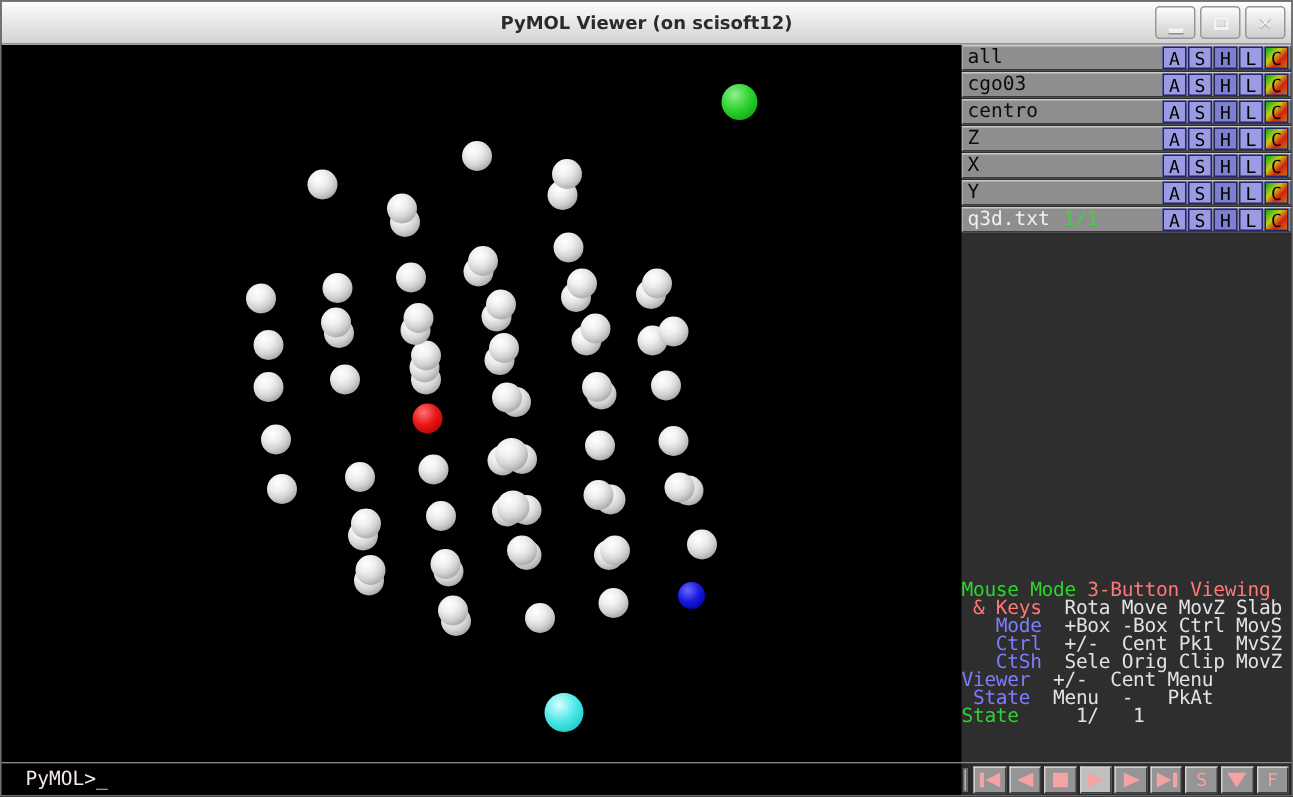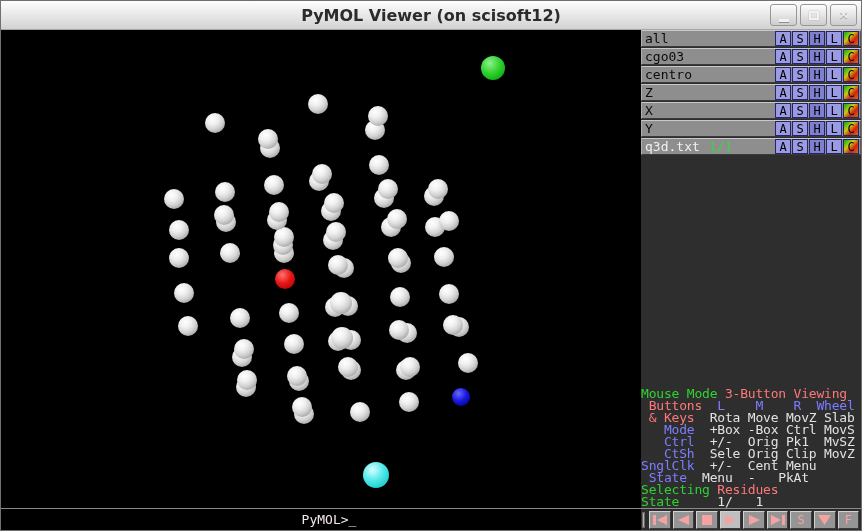--- a/index.html
+++ b/index.html
@@ -6,21 +6,21 @@
   html,body { width:862px; height:531px; background:#444; }
   body { font-family:"DejaVu Sans Mono", monospace; }
 
   .window { width:862px; height:531px; border:1px solid #6f6f6f; background:#2e2e2e;
             display:flex; flex-direction:column; overflow:hidden; }
 
   
   .titlebar { height:29px; flex:0 0 29px; background:linear-gradient(#fefefe,#ececec 40%,#d2d2d2);
               border-bottom:1px solid #a6a6a6; position:relative;
               display:flex; align-items:center; justify-content:center; }
-  .title { font-family:"DejaVu Sans", sans-serif; font-weight:bold; font-size:16px; color:#2b2b2b; }
+  .title { font-family:"DejaVu Sans", sans-serif; font-weight:bold; font-size:12px; color:#2b2b2b; }
   .winbtns { position:absolute; right:4px; top:3px; display:flex; gap:3px; }
   .winbtn { width:27px; height:22px; border:1px solid #979797; border-radius:3px;
             background:linear-gradient(#fdfdfd,#cdcdcd); display:flex; align-items:center; justify-content:center; }
   .g-min { width:10px; height:3px; background:#f2f2f2; box-shadow:0 1px 0 #8d8d8d; margin-top:11px; }
   .g-max { width:10px; height:9px; border:2px solid #f2f2f2; box-shadow:0 0 1px #8d8d8d inset,0 0 1px #8d8d8d; }
   .g-close { font-family:"DejaVu Sans", sans-serif; font-size:12px; font-weight:bold; color:#f2f2f2;
              text-shadow:0 1px 1px #8d8d8d; line-height:1; }
 
   
   .main { flex:1; display:flex; min-height:0; }
@@ -52,21 +52,21 @@
   .spacer { flex:1; }
 
   .mousepanel { flex:0 0 121px; padding-top:1px; }
   .mline { height:12px; line-height:12px; font-size:13px; white-space:pre; letter-spacing:-0.2px; }
   .c-green { color:#2fd32f; } .c-salmon { color:#ff7878; }
   .c-blue { color:#7d7dff; } .c-white { color:#e2e2e2; }
 
   
   .bottombar { height:22px; flex:0 0 22px; display:flex; border-top:1px solid #8a8a8a; }
   .cmdline { width:640px; flex:0 0 640px; background:#000; color:#f4e8e8;
-             font-size:13px; display:flex; align-items:center; padding-left:16px; white-space:pre;justify-content:center; }
+             font-size:13px; display:flex; align-items:center; padding-left:16px; white-space:pre; }
   .controls { flex:1; background:#2b2b2b; display:flex; align-items:center; padding:1px 2px 1px 1px; gap:2px; }
   .handle { width:3px; height:16px; background:#b3b3b3; border:1px solid #666; margin-right:2px; flex:0 0 3px; }
   .pbtn { flex:1; height:18px; background:#959595;
           border:1px solid; border-color:#d2d2d2 #3c3c3c #3c3c3c #d2d2d2;
           display:flex; align-items:center; justify-content:center;
           color:#f4a2a2; font-size:12px; line-height:12px; }
   .pbtn.active { background:#bfbfbf; }
   .pbtn svg { display:block; }
   .pbtn svg .pk { fill:#f4a2a2; }
 </style>
@@ -238,28 +238,26 @@
               <div class="abtn s">S</div>
               <div class="abtn h">H</div>
               <div class="abtn l">L</div>
               <div class="abtn c">C</div>
             </div>
           </div>
         </div>
       <div class="spacer"></div>
       <div class="mousepanel" id="mousepanel">
           <div class="mline"><span class="c-green">Mouse Mode </span><span class="c-salmon">3-Button Viewing</span></div>
-          <div class="mline"><span class="c-salmon"> Buttons </span><span class="c-blue"> L    M    R  Wheel</span></div>
           <div class="mline"><span class="c-salmon"> &amp; Keys </span><span class="c-white"> Rota Move MovZ Slab</span></div>
           <div class="mline"><span class="c-blue">   Mode </span><span class="c-white"> +Box -Box Ctrl MovS</span></div>
-          <div class="mline"><span class="c-blue">   Ctrl </span><span class="c-white"> +/-  Orig Pk1  MvSZ</span></div>
+          <div class="mline"><span class="c-blue">   Ctrl </span><span class="c-white"> +/-  Cent Pk1  MvSZ</span></div>
           <div class="mline"><span class="c-blue">   CtSh </span><span class="c-white"> Sele Orig Clip MovZ</span></div>
-          <div class="mline"><span class="c-blue">SnglClk </span><span class="c-white"> +/-  Cent Menu</span></div>
+          <div class="mline"><span class="c-blue">Viewer </span><span class="c-white"> +/-  Cent Menu</span></div>
           <div class="mline"><span class="c-blue"> State </span><span class="c-white"> Menu  -   PkAt</span></div>
-          <div class="mline"><span class="c-green">Selecting </span><span class="c-salmon">Residues</span></div>
           <div class="mline"><span class="c-green">State </span><span class="c-white">    1/   1</span></div>
         </div>
     </div>
   </div>
 
   <div class="bottombar">
     <div class="cmdline"><span>PyMOL&gt;</span><span>_</span></div>
     <div class="controls" id="controls">
       <div class="handle"></div>
     <div class="pbtn">

